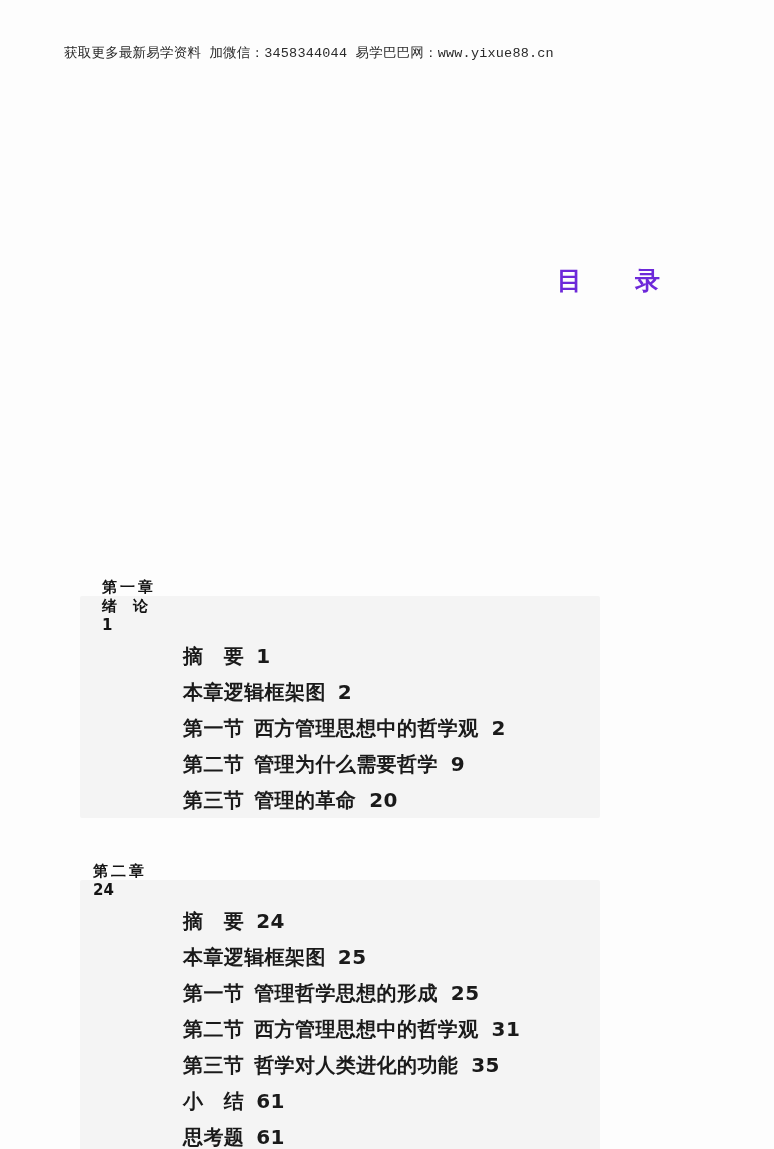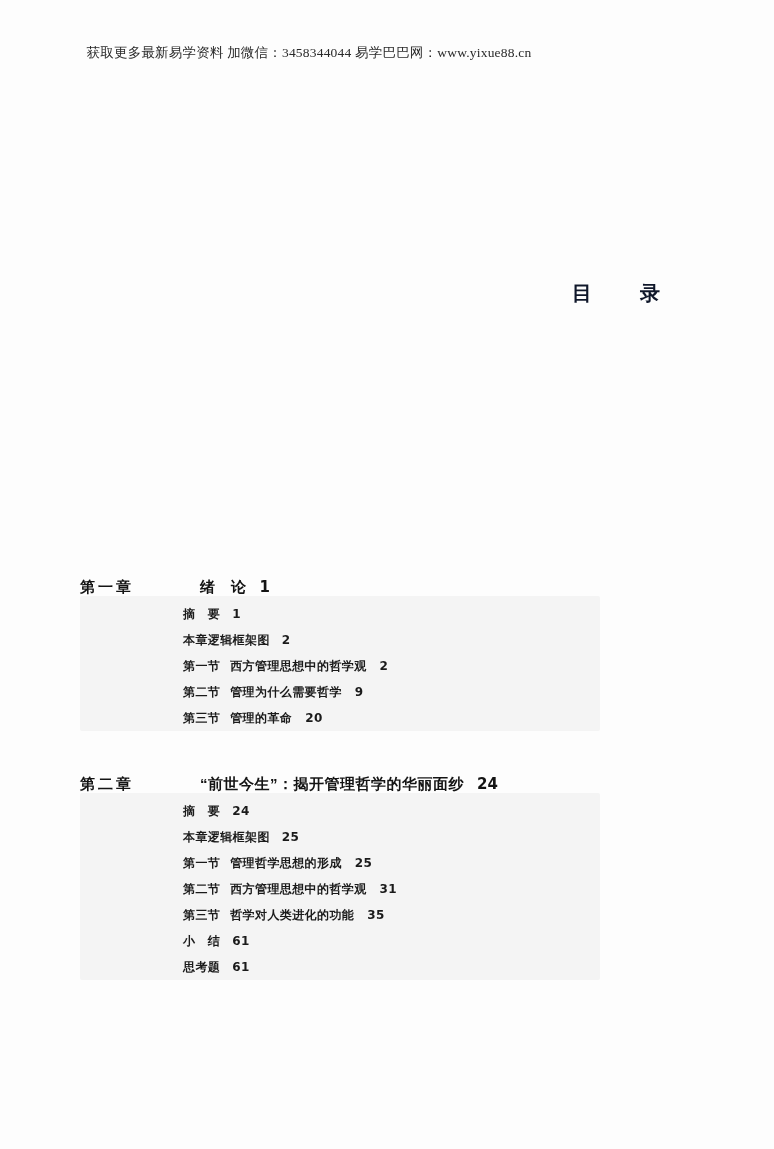--- a/index.html
+++ b/index.html
@@ -25,32 +25,32 @@
   .watermark {
     position: absolute;
     top: 44px;
     left: 0;
     width: 618px;
     text-align: center;
     font-size: 13.5px;
     letter-spacing: 0.2px;
     color: #2a2a2a;
     white-space: nowrap;
-    font-family: Liberation Serif, serif;
+    font-family: Liberation Mono, monospace;
   }
 
   
   .page-title {
     position: absolute;
-    top: 280px;
+    top: 264px;
     right: 100px;
-    font-size: 20px;
+    font-size: 25px;
     font-weight: bold;
     letter-spacing: 14px;
-    color: #0f172a;
+    color: #6d28d9;
   }
 
   
   .toc {
     position: absolute;
     top: 578px;
     left: 80px;
     width: 620px;
   }
   .chapter-block {
@@ -70,20 +70,21 @@
   }
   .chapter-head {
     position: relative;
     z-index: 1;
     display: flex;
     align-items: baseline;
     font-size: 15px;
     font-weight: bold;
     color: #141414;
     margin-bottom: 9px;
+    flex-direction: column;
   }
   .chapter-head .ch-label {
     width: 98px;
     letter-spacing: 3px;
     flex: none;
   }
   .chapter-head .ch-title {
     letter-spacing: 0.5px;
     margin-left: 22px;
   }
@@ -91,21 +92,21 @@
     margin-left: 13px;
     font-weight: bold;
     font-family: "DejaVu Sans", "Liberation Sans", sans-serif;
   }
 
   .entry {
     position: relative;
     z-index: 1;
     display: flex;
     align-items: baseline;
-    font-size: 12px;
+    font-size: 20px;
     font-weight: bold;
     color: #1a1a1a;
     margin: 0 0 9px 103px;
     letter-spacing: 0.4px;
   }
   .entry .e-label {
     flex: none;
     white-space: pre;
   }
   .entry .e-title {
@@ -164,21 +165,20 @@
         <span class="e-label">第三节</span>
         <span class="e-title">管理的革命</span>
         <span class="e-page">20</span>
       </div>
     </div>
 
     <div class="chapter-block">
       <div class="shade"></div>
       <div class="chapter-head">
         <span class="ch-label">第二章</span>
-        <span class="ch-title">“前世今生”：揭开管理哲学的华丽面纱</span>
         <span class="ch-page">24</span>
       </div>
 
       <div class="entry no-title">
         <span class="e-label">摘　要</span>
 
         <span class="e-page">24</span>
       </div>
 
       <div class="entry no-title">

